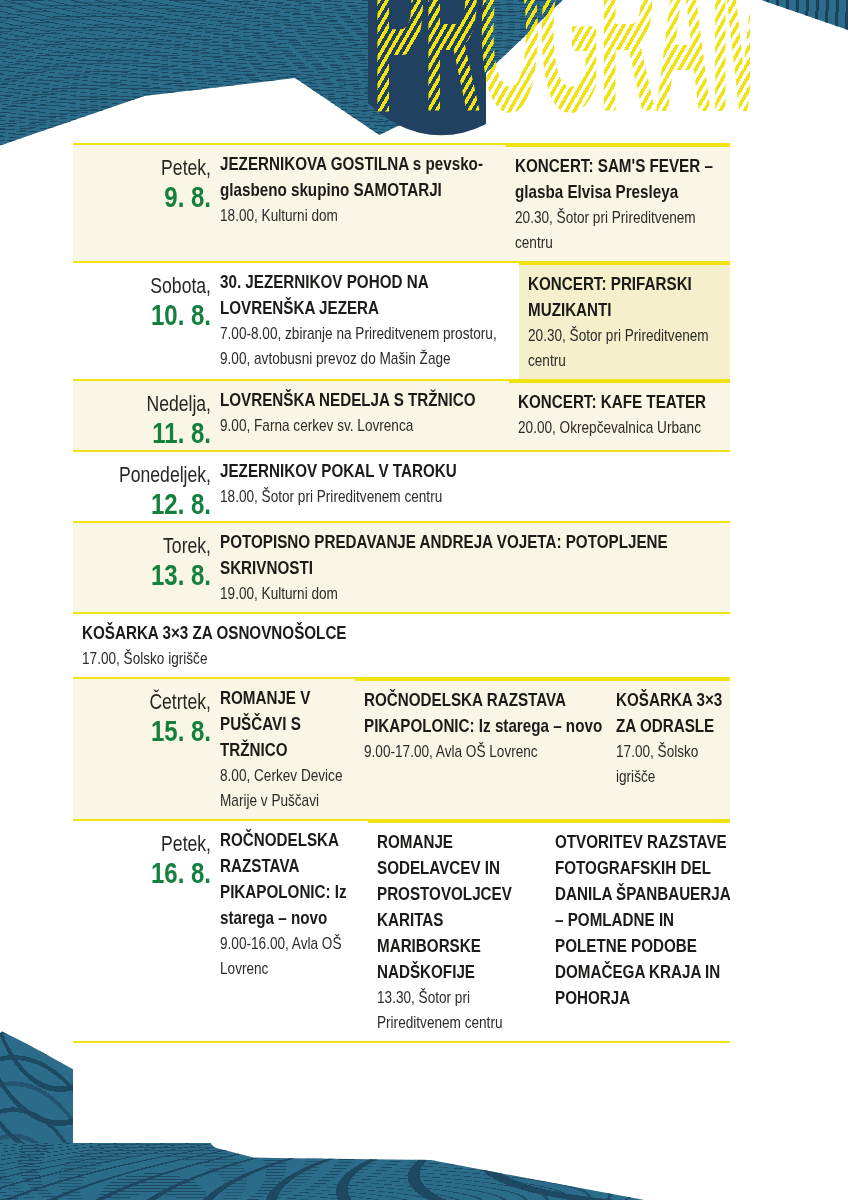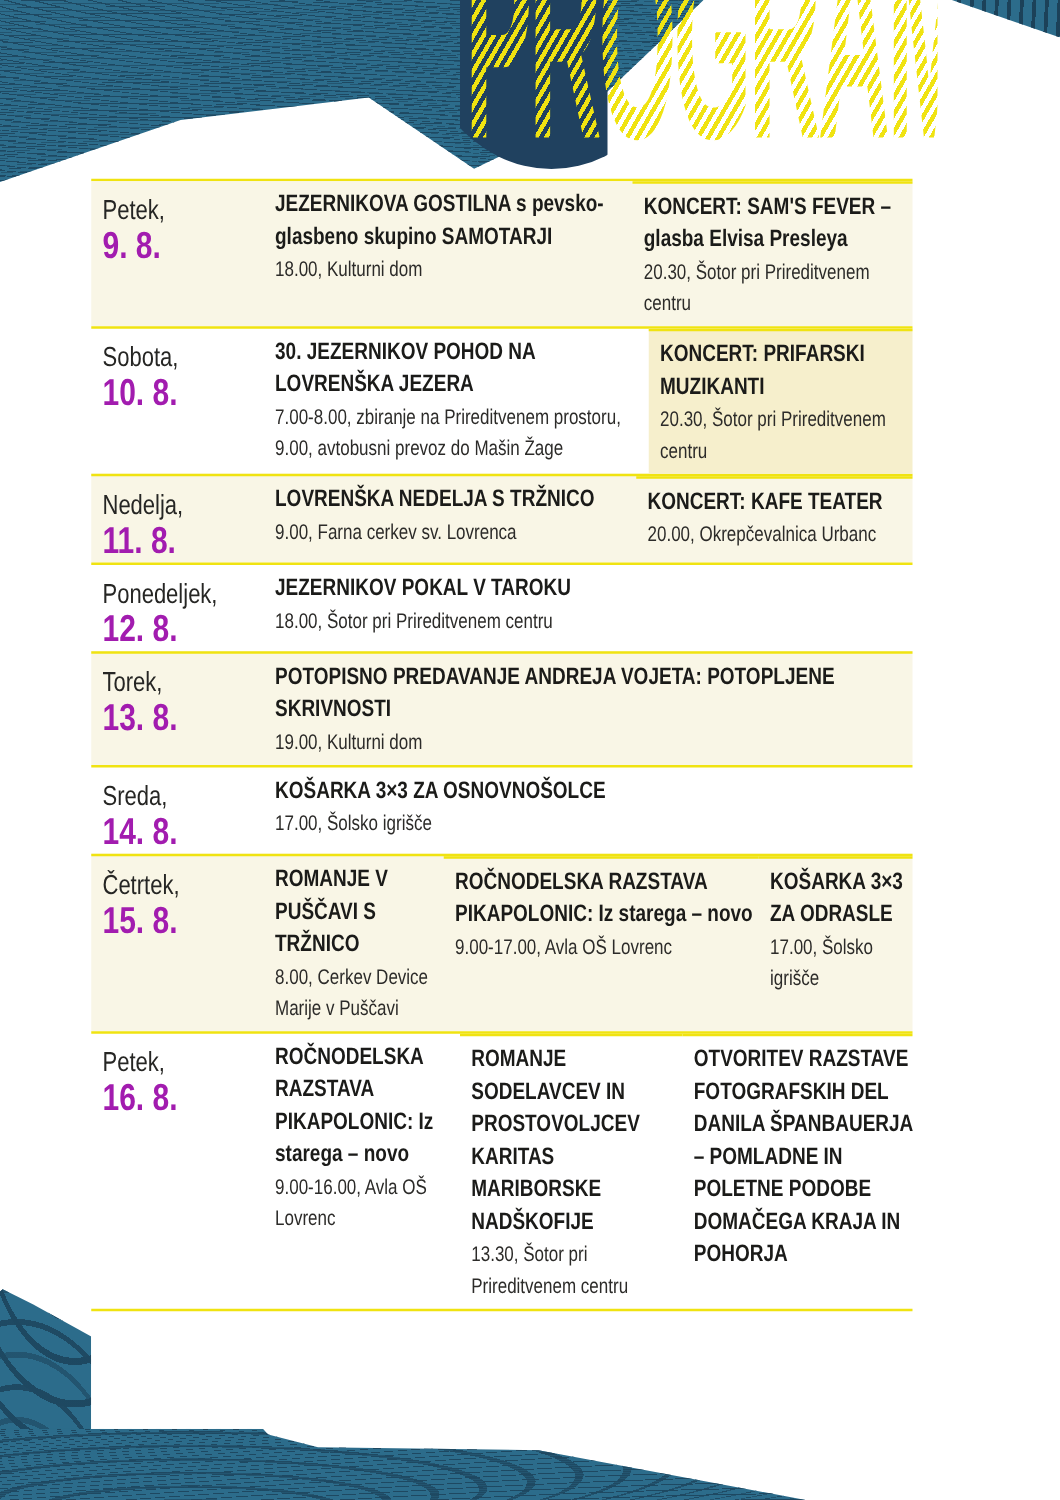--- a/index.html
+++ b/index.html
@@ -66,23 +66,23 @@
   }
   
   .schedule{
     position:absolute;left:73px;top:143px;width:657px;z-index:3;
     border-top:2.5px solid var(--yellow);
     border-bottom:2.5px solid var(--yellow);
   }
   .day-block{display:flex;}
   .day-block + .day-block{border-top:2.5px solid var(--yellow);}
   .day-block.shaded{background:var(--cream);}
-  .day-col{width:138px;box-sizing:border-box;padding:10px 0 0 9px;flex:none;}
+  .day-col{width:138px;box-sizing:border-box;padding:10px 0 0 9px;flex:none;text-align:right;}
   .day-name{font-size:22px;line-height:25px;color:#262624;}
-  .day-date{font-size:30px;line-height:34px;font-weight:700;color:#a21caf;}
+  .day-date{font-size:30px;line-height:34px;font-weight:700;color:#15803d;}
   .events-col{flex:1;display:flex;flex-direction:row;min-width:0;}
   .event{padding:6px 0 6px 9px;}
   .event + .event{border-top:2.5px solid var(--yellow);}
   .event.highlight{background:var(--highlight);}
   .event-title{font-weight:700;font-size:19px;line-height:26px;color:var(--ink);}
   .event-detail{font-size:17px;line-height:25px;color:var(--ink-soft);}
   
   .cond{display:inline-block;width:125%;transform:scaleX(.8);transform-origin:0 0;}
 </style>
 </head>
@@ -174,24 +174,20 @@
     </div>
     <div class="events-col">
   <div class="event">
     <div class="event-title"><span class="cond">POTOPISNO PREDAVANJE ANDREJA VOJETA: POTOPLJENE SKRIVNOSTI</span></div>
   <div class="event-detail"><span class="cond">19.00, Kulturni dom</span></div>
         </div>
 </div>
   </div>
 
   <div class="day-block">
-    <div class="day-col">
-      <div class="day-name"><span class="cond">Sreda,</span></div>
-      <div class="day-date"><span class="cond">14. 8.</span></div>
-    </div>
     <div class="events-col">
   <div class="event">
     <div class="event-title"><span class="cond">KOŠARKA 3×3 ZA OSNOVNOŠOLCE</span></div>
   <div class="event-detail"><span class="cond">17.00, Šolsko igrišče</span></div>
         </div>
 </div>
   </div>
 
   <div class="day-block shaded">
     <div class="day-col">

